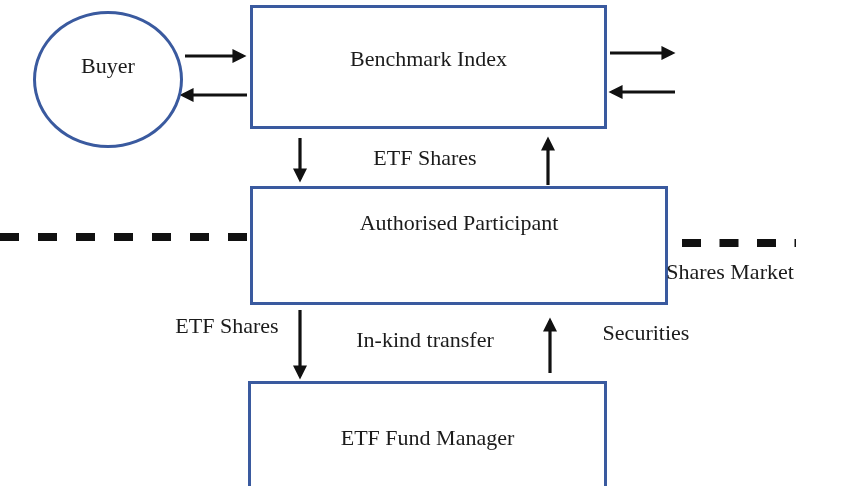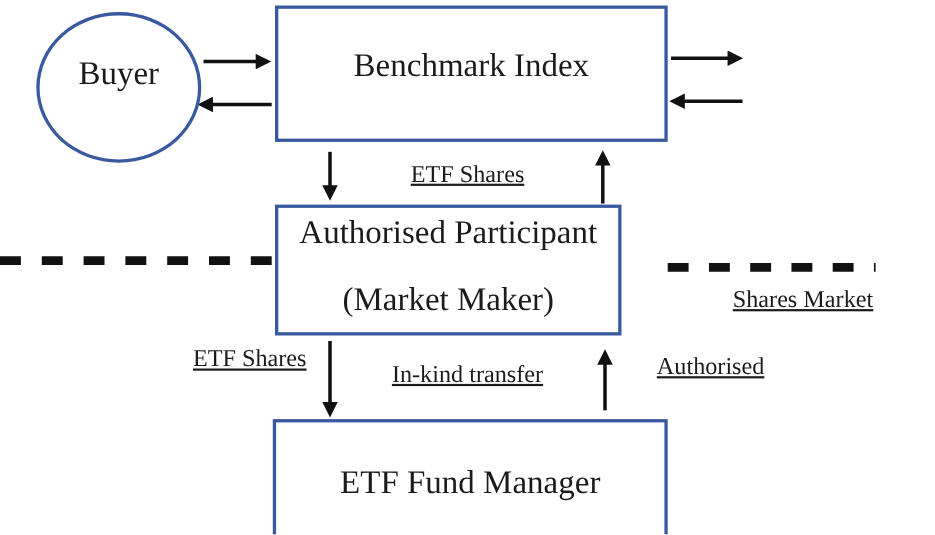--- a/index.html
+++ b/index.html
@@ -25,39 +25,38 @@
   }
   .node {
     position: absolute;
     box-sizing: border-box;
     border: 3px solid #3a5a9f;
     background: #ffffff;
     display: flex;
     align-items: center;
     justify-content: center;
     text-align: center;
-    font-size: 30px;
+    font-size: 22px;
     line-height: 1.1;
   }
   .circle { border-radius: 50%; }
 
   .buyer   { left: 33px;  top: 11px;  width: 150px; height: 137px; padding-bottom: 26px; }
   .seller  { left: 678px; top: 10px;  width: 140px; height: 138px; padding-bottom: 12px; }
   .benchmark { left: 250px; top: 5px;   width: 357px; height: 124px; padding-bottom: 16px; }
-  .ap      { left: 250px; top: 186px; width: 315px; height: 119px;
+  .ap      { left: 250px; top: 186px; width: 418px; height: 119px;
              flex-direction: column; justify-content: flex-start;
-             padding-top: 6px; row-gap: 28px; }
+             padding-top: 22px; row-gap: 28px; }
   .fund    { left: 248px; top: 381px; width: 359px; height: 115px; }
 
   .lbl {
     position: absolute;
     transform: translate(-50%, -50%);
     white-space: nowrap;
     font-size: 22px;
-    text-decoration: underline;
   }
   .lbl-etf-shares-top   { left: 425px; top: 158px; }
   .lbl-secondary-market { left: 735px; top: 208px; }
   .lbl-primary-market   { left: 730px; top: 272px; }
   .lbl-etf-shares-left  { left: 227px; top: 326px; }
   .lbl-in-kind          { left: 425px; top: 340px; }
   .lbl-securities       { left: 646px; top: 333px; }
 </style>
 </head>
 <body>
@@ -91,31 +90,30 @@
     <span>Buyer</span>
   </div>
 
   <div class="node benchmark">
     <span>Benchmark Index</span>
   </div>
 
 
   <div class="node ap">
     <span>Authorised Participant</span>
-    <span>(Market Maker)</span>
   </div>
 
   <div class="node fund">
     <span>ETF Fund Manager</span>
   </div>
 
   <div class="lbl lbl-etf-shares-top">ETF Shares</div>
 
 
   <div class="lbl lbl-primary-market">Shares Market</div>
 
   <div class="lbl lbl-etf-shares-left">ETF Shares</div>
 
   <div class="lbl lbl-in-kind">In-kind transfer</div>
 
-  <div class="lbl lbl-securities">Authorised</div>
+  <div class="lbl lbl-securities">Securities</div>
 
 </div>
 
 </body></html>

